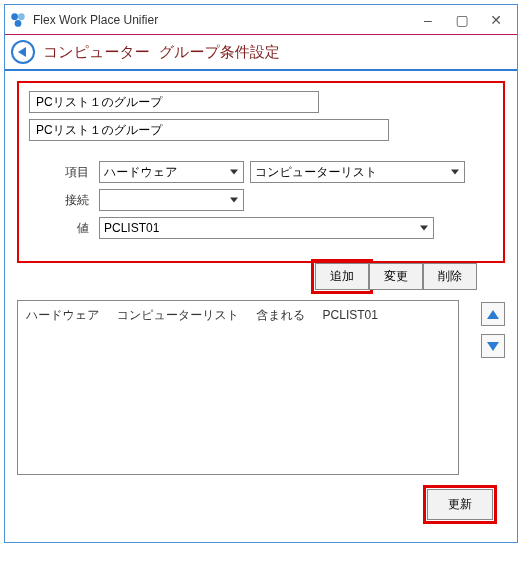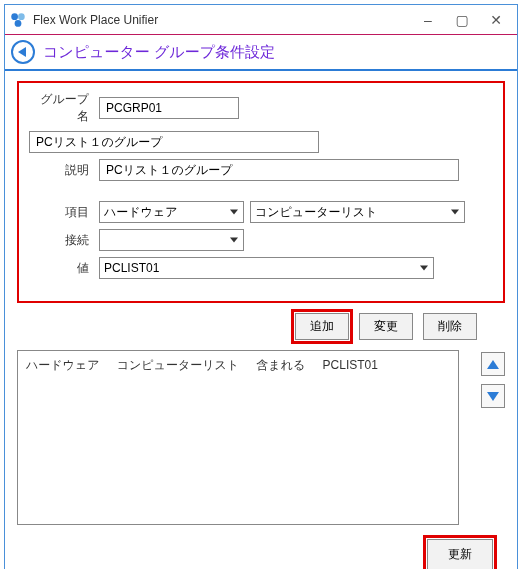--- a/index.html
+++ b/index.html
@@ -6,37 +6,37 @@
   body { margin: 0; padding: 4px; background: #fff; }
   .window { width: 514px; border: 1px solid #4a90d9; background: #fff; }
   .titlebar { display: flex; align-items: center; height: 30px; padding: 0 4px; border-bottom: 1px solid #be185d; }
   .titlebar-icon { width: 18px; height: 18px; margin-right: 6px; }
   .titlebar-text { font-size: 12px; color: #333; flex: 1; }
   .win-controls { display: flex; gap: 0; }
   .win-btn { width: 34px; height: 28px; display: flex; align-items: center; justify-content: center; background: transparent; border: none; font-size: 14px; color: #555; cursor: pointer; }
   .subheader { display: flex; align-items: center; height: 36px; padding: 0 6px; border-bottom: 2px solid #2c7cd6; }
   .back-btn { width: 24px; height: 24px; border: 2px solid #2c7cd6; border-radius: 50%; display: flex; align-items: center; justify-content: center; margin-right: 8px; cursor: pointer; background: #fff; }
   .back-arrow { width: 0; height: 0; border-top: 5px solid transparent; border-bottom: 5px solid transparent; border-right: 8px solid #2c7cd6; margin-left: -2px; }
-  .subheader-title { font-size: 15px; color: #6d28d9; }
+  .subheader-title { font-size: 15px; color: #7f1d1d; font-family: Liberation Mono, monospace; }
   .content { padding: 10px 12px 16px 12px; }
   .redbox { border: 2px solid #e00000; padding: 8px 10px 16px 10px; }
   .form-row { display: flex; align-items: center; margin-bottom: 6px; font-size: 12px; }
   .form-label { width: 70px; text-align: right; padding-right: 10px; color: #333; }
   .text-input { border: 1px solid #888; padding: 3px 6px; font-size: 12px; height: 22px; background: #fff; }
   .w140 { width: 140px; }
   .w290 { width: 290px; }
   .w360 { width: 360px; }
   .select { border: 1px solid #888; padding: 2px 4px; font-size: 12px; height: 22px; background: #fff; appearance: none; position: relative; }
   .select-wrap { position: relative; display: inline-block; }
   .select-wrap::after { content: ""; position: absolute; right: 6px; top: 50%; transform: translateY(-50%); width: 0; height: 0; border-left: 4px solid transparent; border-right: 4px solid transparent; border-top: 5px solid #333; pointer-events: none; }
   .w145s { width: 145px; }
   .w200s { width: 215px; }
   .w335s { width: 335px; }
   .gap { height: 14px; }
-  .btn-row { display: flex; justify-content: flex-end; gap: 10px; margin: 10px 28px 10px 0; }
+  .btn-row { display: flex; justify-content: flex-end; margin: 0 28px 10px 0; }
   .btn { border: 1px solid #888; background: #f2f2f2; padding: 4px 14px; font-size: 12px; cursor: pointer; min-width: 48px; text-align: center; }
   .btn-highlight { outline: 3px solid #e00000; outline-offset: 1px; }
   .lower { display: flex; gap: 22px; margin-top: 6px; }
   .listbox { flex: 1; border: 1px solid #888; height: 175px; padding: 6px 8px; font-size: 12px; color: #333; background: #fff; overflow: auto; }
   .list-row span { margin-right: 14px; }
   .side-arrows { display: flex; flex-direction: column; gap: 8px; margin-top: 2px; }
   .arrow-btn { width: 24px; height: 24px; border: 1px solid #888; background: #f8f8f8; display: flex; align-items: center; justify-content: center; cursor: pointer; }
   .arrow-up { width: 0; height: 0; border-left: 6px solid transparent; border-right: 6px solid transparent; border-bottom: 9px solid #2c7cd6; }
   .arrow-down { width: 0; height: 0; border-left: 6px solid transparent; border-right: 6px solid transparent; border-top: 9px solid #2c7cd6; }
   .footer-row { display: flex; justify-content: flex-end; margin: 14px 12px 6px 0; }
@@ -64,31 +64,26 @@
     <div class="back-btn">
       <div class="back-arrow"></div>
     </div>
     <span class="subheader-title">コンピューター グループ条件設定</span>
   </div>
 
   <div class="content">
 
     <div class="redbox">
 
-      <div class="form-row">
-        <span class="form-label">グループ名</span>
-        <input class="text-input w140" type="text" value="PCGRP01" style="">
-      </div>
 
       <div class="form-row">
         <input class="text-input w290" type="text" value="PCリスト１のグループ" style="">
       </div>
 
       <div class="form-row">
-        <span class="form-label">説明</span>
         <input class="text-input w360" type="text" value="PCリスト１のグループ" style="">
       </div>
 
       <div class="gap"></div>
 
       <div class="form-row">
         <span class="form-label">項目</span>
         <span class="select-wrap"><select class="select w145s"><option>ハードウェア</option></select></span>
         <span style="width:6px"></span>
         <span class="select-wrap"><select class="select w200s"><option>コンピューターリスト</option></select></span>

